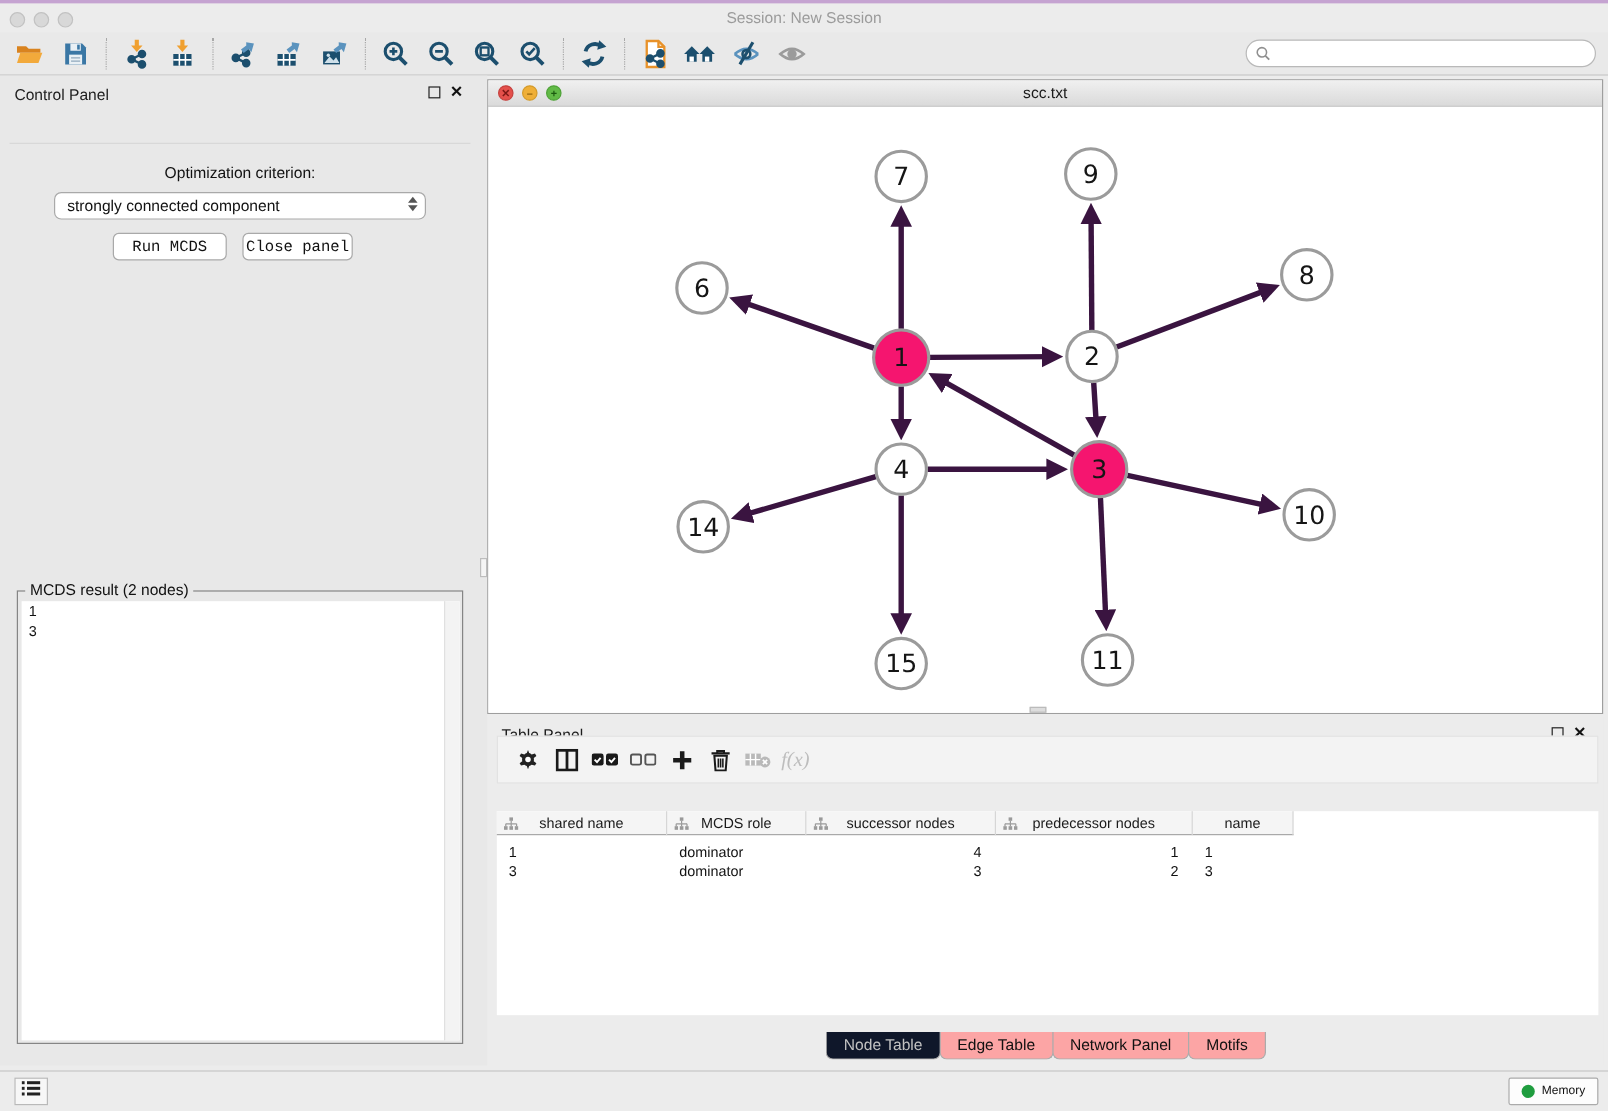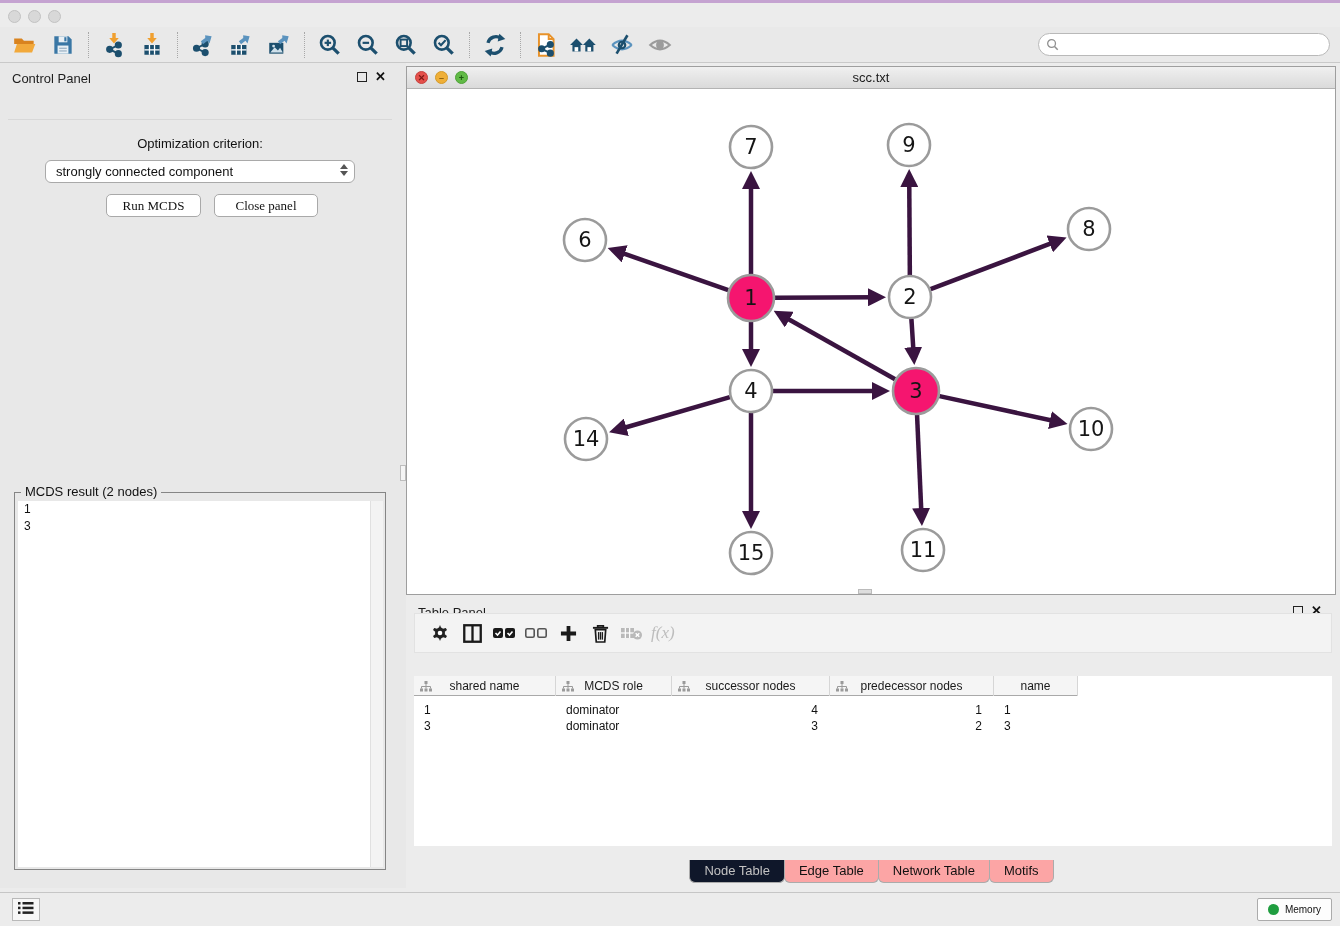--- a/index.html
+++ b/index.html
@@ -27,23 +27,23 @@
   .panel-close { position:absolute; top:6px; font-size:13px; font-weight:bold; color:#111; }
   #cp-tabs { position:absolute; left:0; top:33px; width:100%; display:flex; justify-content:center; }
   .tab { font-size:13px; padding:3px 12px 4px; background:#fff; border:1px solid #ABABAB; border-bottom:none; border-radius:5px 5px 0 0; margin-right:-1px; color:#111; }
   .tab.active { background:#E4E4E4; color:#B9B9B9; position:relative; z-index:2; }
   #cp-content { position:absolute; left:8px; top:56px; width:384px; height:760px; background:#E8E8E8; border-top:1px solid #D8D8D8; }
   #opt-label { position:absolute; left:0; top:16px; width:100%; text-align:center; font-size:13px; color:#111; }
   #opt-dropdown { position:absolute; left:37px; top:40px; width:310px; height:23px; background:#fff; border:1px solid #A9A9A9; border-radius:6px; display:flex; align-items:center; padding-left:10px; font-size:13px; color:#111; }
   .stepper { position:absolute; right:6px; top:3px; display:flex; flex-direction:column; align-items:center; gap:2px; }
   .tri-up { width:0; height:0; border-left:4px solid transparent; border-right:4px solid transparent; border-bottom:5px solid #555; }
   .tri-down { width:0; height:0; border-left:4px solid transparent; border-right:4px solid transparent; border-top:5px solid #555; }
-  .cp-btn { position:absolute; top:74px; height:23px; background:#fff; border:1px solid #A9A9A9; border-radius:5px; font-size:13px; color:#111; display:flex; align-items:center; justify-content:center; font-family:Liberation Serif, serif;margin-left:12px; }
+  .cp-btn { position:absolute; top:74px; height:23px; background:#fff; border:1px solid #A9A9A9; border-radius:5px; font-size:13px; color:#111; display:flex; align-items:center; justify-content:center; font-family:Liberation Mono, monospace; }
   #run-btn { left:86px; width:95px; }
-  #closepanel-btn { left:194px; width:104px; }
+  #closepanel-btn { left:194px; width:92px; }
   #result-box { position:absolute; left:6px; top:372px; width:372px; height:378px; border:1px solid #858585; }
   #result-legend { position:absolute; left:6px; top:-9px; background:#E8E8E8; padding:0 4px; font-size:13px; color:#111; }
   #result-area { position:absolute; left:3px; top:8px; width:365px; height:366px; background:#fff; }
   #result-scroll { position:absolute; right:0; top:0; width:13px; height:100%; background:#F3F3F3; border-left:1px solid #E0E0E0; }
   .result-line { font-size:12px; color:#111; padding-left:6px; line-height:17px; }
 
   
   #v-splitter { left:400px; top:63px; width:6px; height:825px; background:#E8E8E8; }
   #v-handle { position:absolute; left:0; top:402px; width:6px; height:16px; background:#F5F5F5; border:1px solid #BDBDBD; }
 
@@ -81,20 +81,21 @@
   #memory-dot { width:11px; height:11px; border-radius:50%; }
 </style>
 </head>
 <body>
 
 <div id="top-strip" class="abs"></div>
 <div id="titlebar" class="abs">
   <span class="traffic" style="left:8px"></span>
   <span class="traffic" style="left:28px"></span>
   <span class="traffic" style="left:48px"></span>
+  <div id="window-title">Session: New Session</div>
 </div>
 
 <div id="main-toolbar" class="abs">
     <div class="tb-btn">
       <span style="display: flex;">
         <svg width="26" height="26" viewBox="0 0 24 24">
           <path d="M2 6 h7 l2 2 h9 v3 H2 z" fill="#D9831F"></path>
           <path d="M4.5 11 h17 l-3 8 H2 z" fill="#F2A93B"></path>
         </svg>
       </span>
@@ -566,21 +567,21 @@
           <div class="td left" style="width: 116px;">dominator</div>
           <div class="td right" style="width: 158px;">3</div>
           <div class="td right" style="width: 164px;">2</div>
           <div class="td left" style="width: 84px;">3</div>
         </div>
       </div>
   </div>
   <div id="tp-tabs">
       <div class="btab active">Node Table</div>
       <div class="btab">Edge Table</div>
-      <div class="btab">Network Table</div>
+      <div class="btab">Network Panel</div>
       <div class="btab">Motifs</div>
     </div>
 </div>
 
 <div id="status-bar" class="abs">
   <div id="status-list-btn">
     <span>
       <svg width="16" height="14" viewBox="0 0 16 14">
           <g fill="#222">
             <rect x="0" y="1" width="2.5" height="2.5"></rect>

